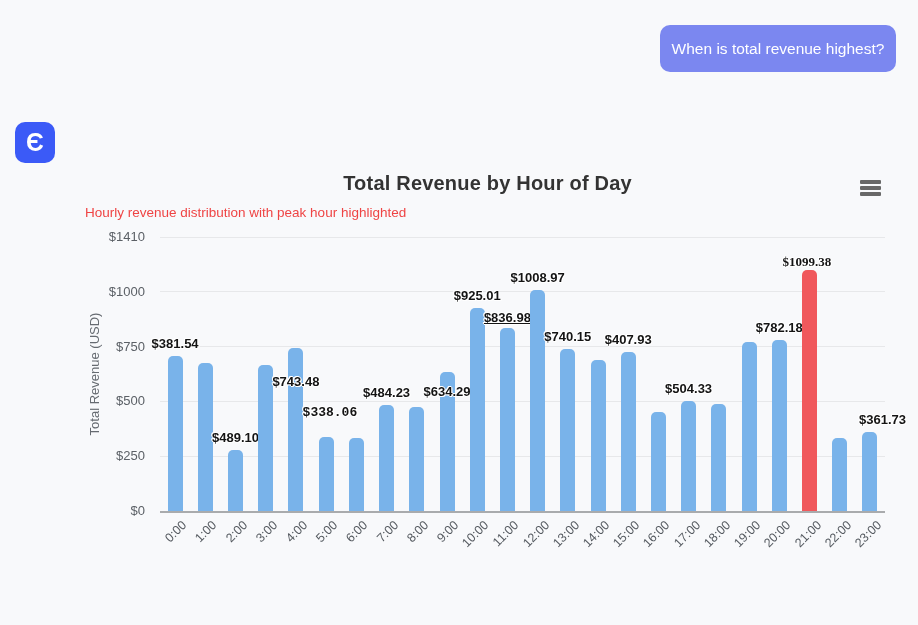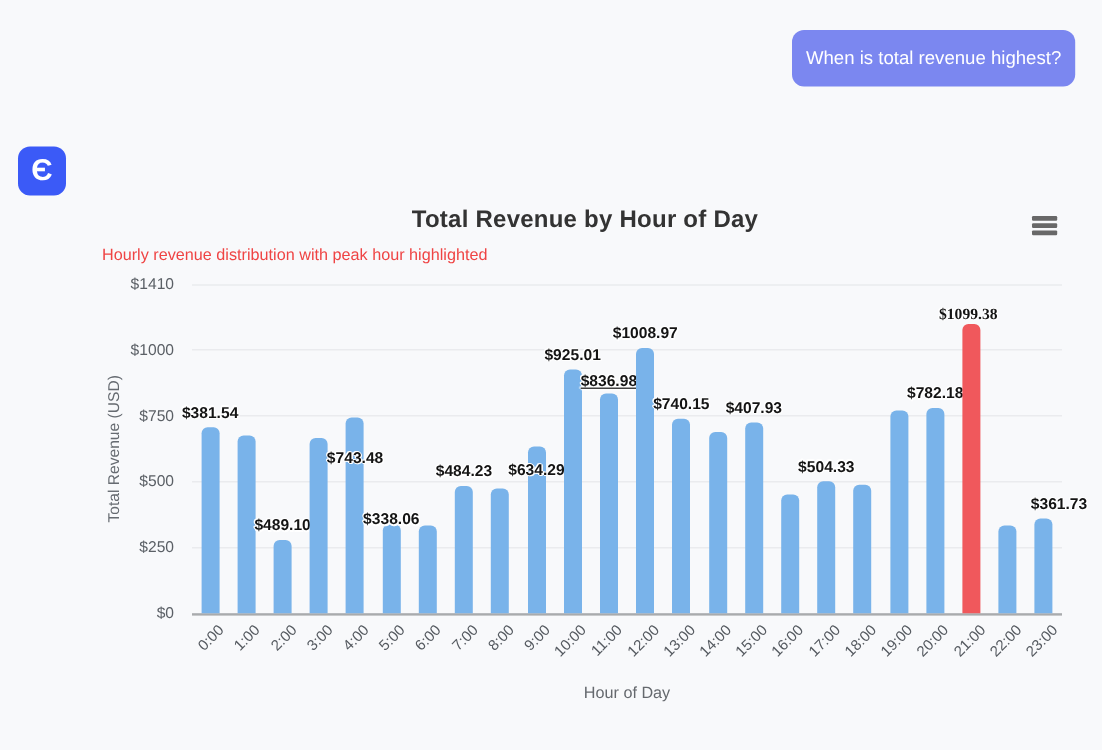--- a/index.html
+++ b/index.html
@@ -77,21 +77,20 @@
 
 <div class="chart" id="chart">
   <div class="chart-title">Total Revenue by Hour of Day</div>
   <div class="chart-subtitle">Hourly revenue distribution with peak hour highlighted</div>
   <button class="menu" aria-label="chart menu">
     <span class="menu-line"></span>
     <span class="menu-line"></span>
     <span class="menu-line"></span>
   </button>
   <div class="y-title">Total Revenue (USD)</div>
-  <div class="x-title">Hour of Day</div>
 <div class="ytick" style="left: 0px; top: 335px;">$0</div>
     <div class="gridline" style="left: 75px; top: 287.7px; width: 725px;"></div>
     <div class="ytick" style="left: 0px; top: 280.2px;">$250</div>
     <div class="gridline" style="left: 75px; top: 232.9px; width: 725px;"></div>
     <div class="ytick" style="left: 0px; top: 225.4px;">$500</div>
     <div class="gridline" style="left: 75px; top: 178.1px; width: 725px;"></div>
     <div class="ytick" style="left: 0px; top: 170.6px;">$750</div>
     <div class="gridline" style="left: 75px; top: 123.3px; width: 725px;"></div>
     <div class="ytick" style="left: 0px; top: 115.8px;">$1000</div>
     <div class="gridline" style="left: 75px; top: 68.5px; width: 725px;"></div>
@@ -104,21 +103,21 @@
     <div class="xtick" style="left: 100.3px; top: 350px;">1:00</div>
     <div class="bar" style="left: 143px; top: 282.1px; width: 15px; height: 60.9px; background: rgb(121, 179, 234);"></div>
     <div class="dlabel" style="left: 127px; top: 262.1px;">$489.10</div>
     <div class="xtick" style="left: 130.5px; top: 350px;">2:00</div>
     <div class="bar" style="left: 173.2px; top: 197px; width: 15px; height: 146px; background: rgb(121, 179, 234);"></div>
     <div class="xtick" style="left: 160.7px; top: 350px;">3:00</div>
     <div class="bar" style="left: 203.4px; top: 180px; width: 15px; height: 163px; background: rgb(121, 179, 234);"></div>
     <div class="dlabel" style="left: 187.4px; top: 160px; margin-top: 46px;">$743.48</div>
     <div class="xtick" style="left: 190.9px; top: 350px;">4:00</div>
     <div class="bar" style="left: 233.6px; top: 268.9px; width: 15px; height: 74.1px; background: rgb(121, 179, 234);"></div>
-    <div class="dlabel" style="left: 217.6px; top: 257px;">$338.06</div>
+    <div class="dlabel" style="left: 217.6px; top: 237px; font-family: Liberation Mono, monospace;">$338.06</div>
     <div class="xtick" style="left: 221.1px; top: 350px;">5:00</div>
     <div class="bar" style="left: 263.9px; top: 269.6px; width: 15px; height: 73.4px; background: rgb(121, 179, 234);"></div>
     <div class="xtick" style="left: 251.4px; top: 350px;">6:00</div>
     <div class="bar" style="left: 294.1px; top: 236.9px; width: 15px; height: 106.1px; background: rgb(121, 179, 234);"></div>
     <div class="dlabel" style="left: 278.1px; top: 216.9px;">$484.23</div>
     <div class="xtick" style="left: 281.6px; top: 350px;">7:00</div>
     <div class="bar" style="left: 324.3px; top: 239.1px; width: 15px; height: 103.9px; background: rgb(121, 179, 234);"></div>
     <div class="xtick" style="left: 311.8px; top: 350px;">8:00</div>
     <div class="bar" style="left: 354.5px; top: 204px; width: 15px; height: 139px; background: rgb(121, 179, 234);"></div>
     <div class="dlabel" style="left: 338.5px; top: 184px; margin-top: 32px;">$634.29</div>

